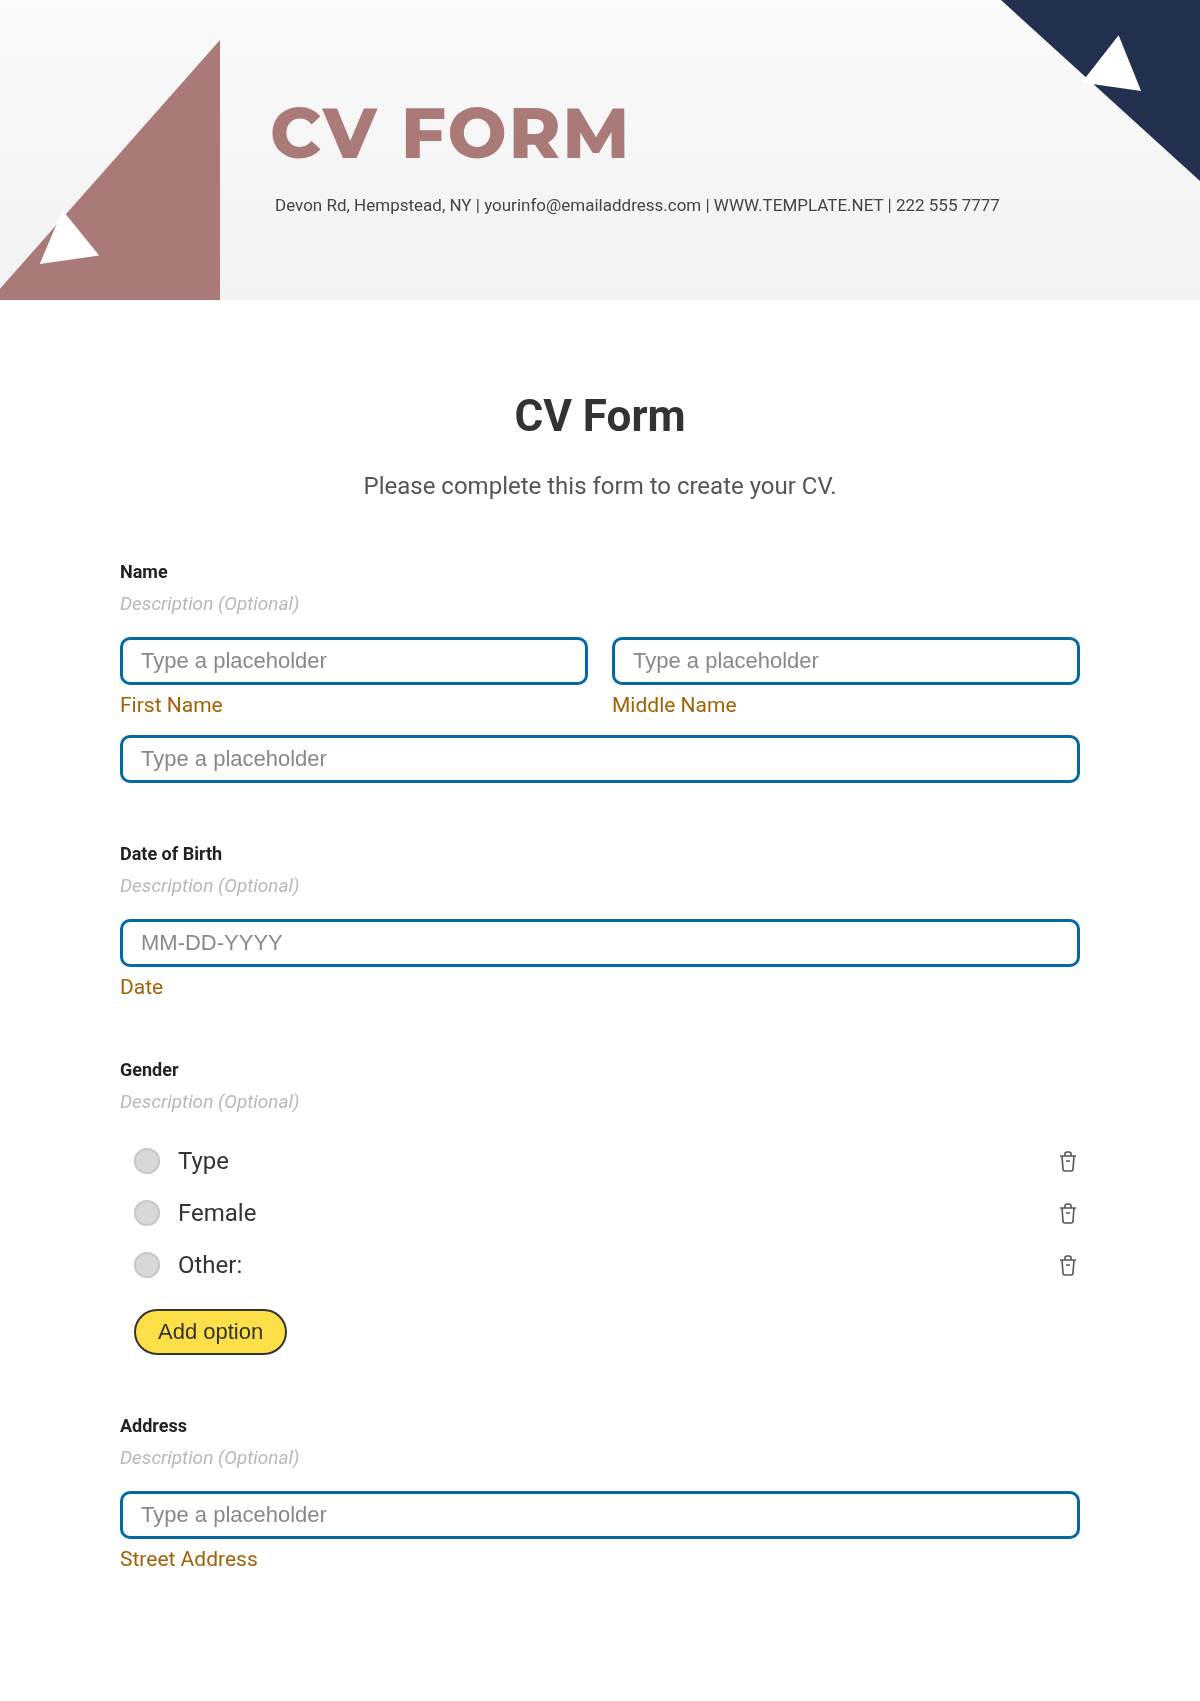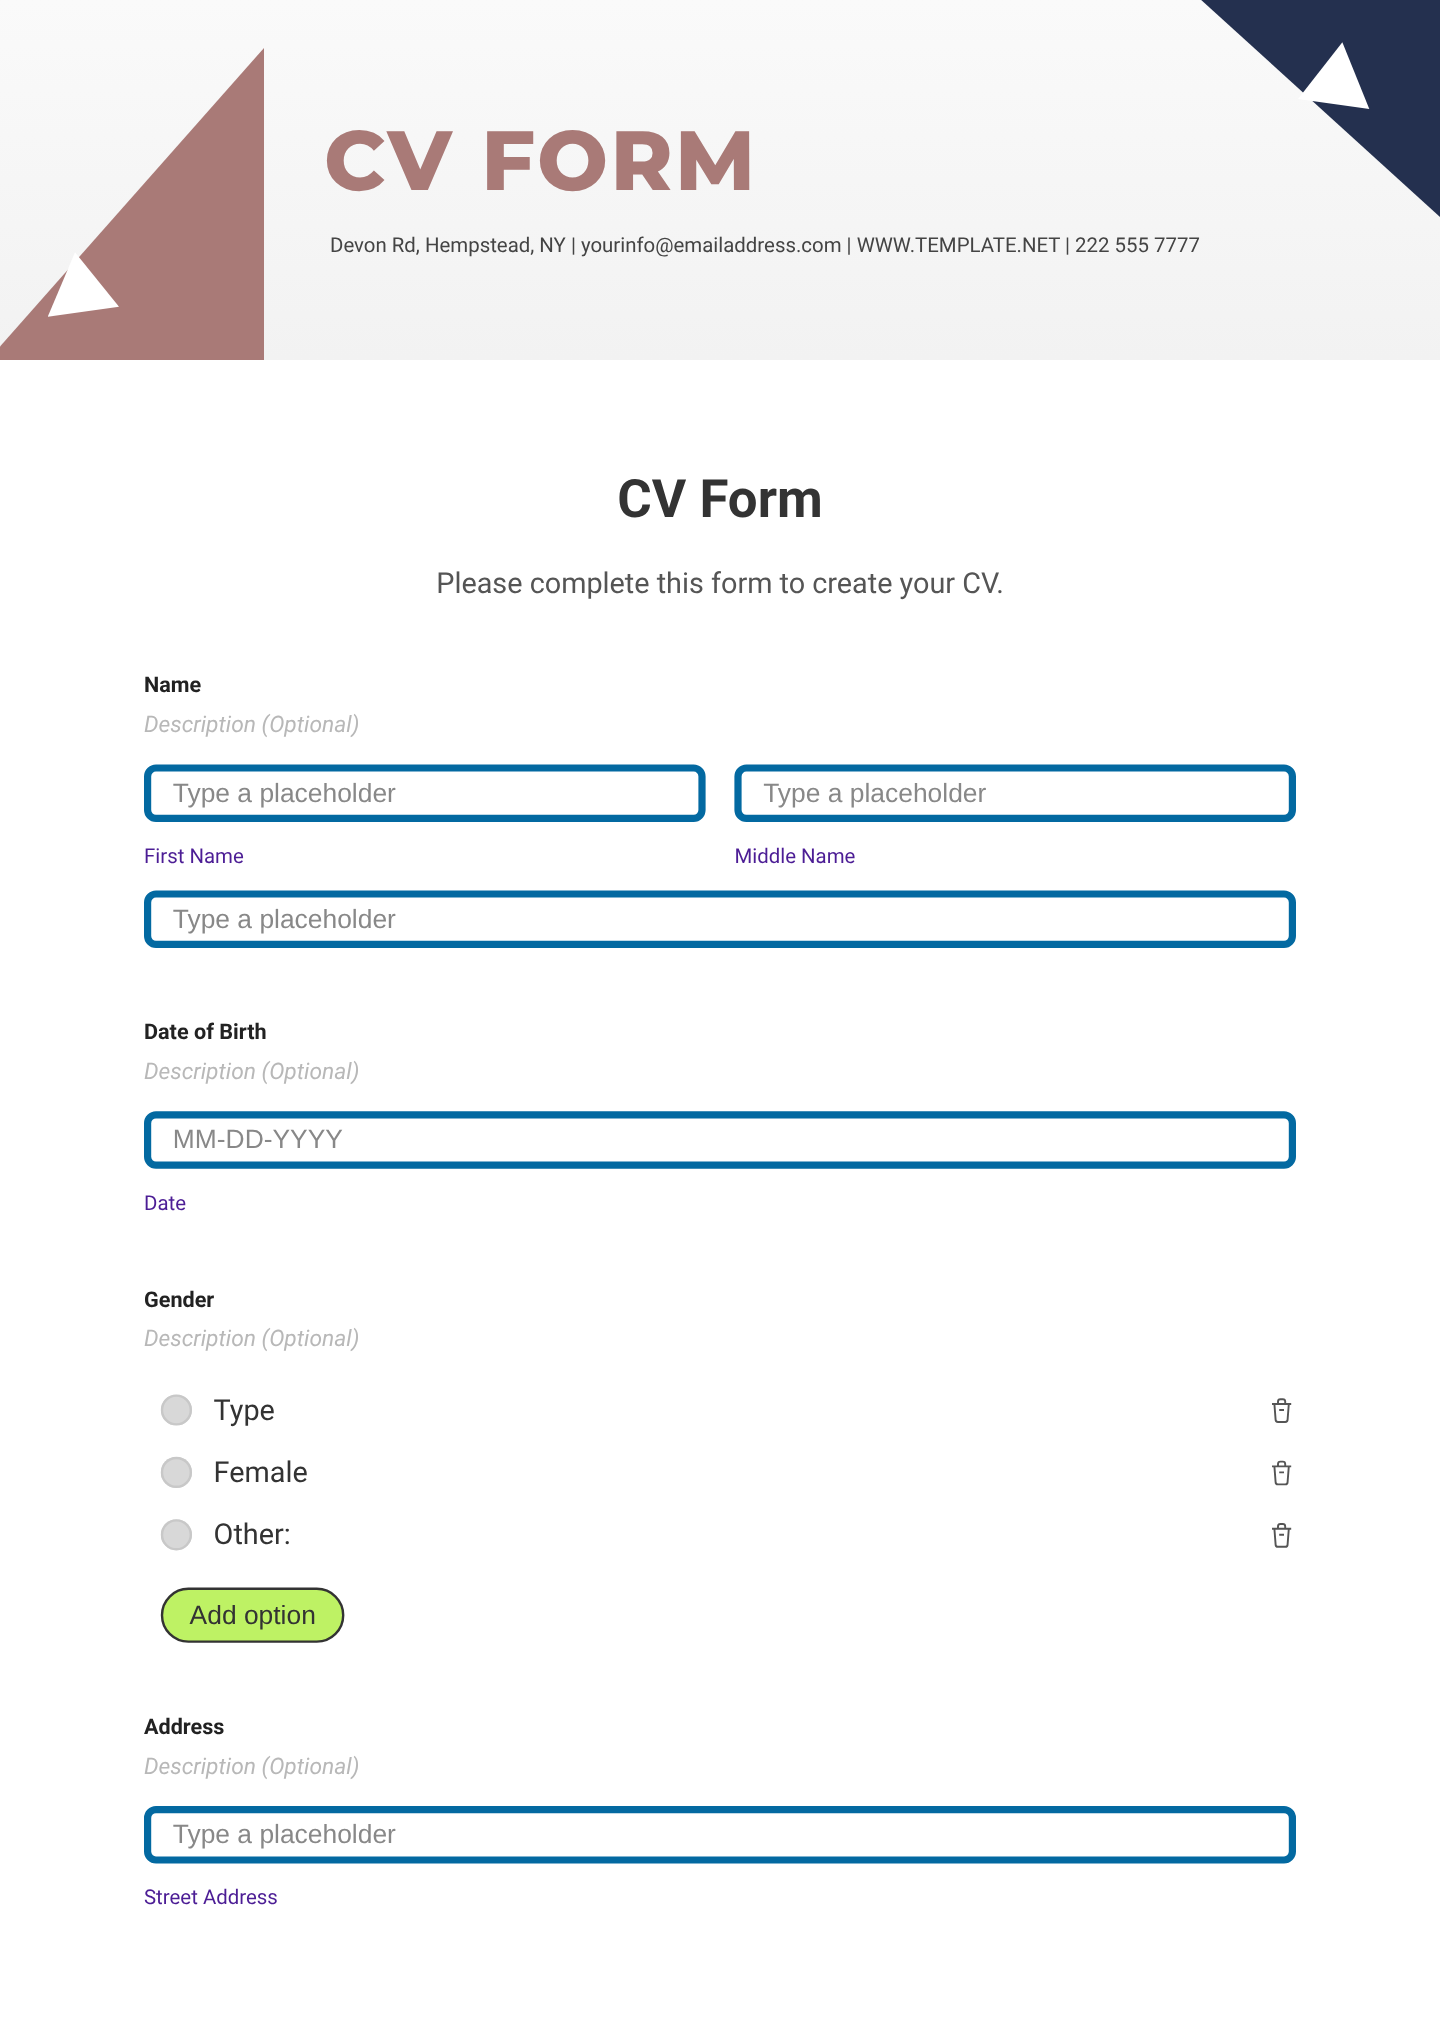--- a/index.html
+++ b/index.html
@@ -101,32 +101,32 @@
     font-size: 19px;
     font-style: italic;
     color: #b8b8b8;
     margin-bottom: 22px;
   }
   .row { display: flex; gap: 24px; margin-bottom: 8px; }
   .col { flex: 1; display: flex; flex-direction: column; }
   .input {
     width: 100%;
     height: 48px;
-    border: 6px solid #0369a1;
+    border: 3px solid #0369a1;
     border-radius: 10px;
     padding: 0 18px;
     font-size: 22px;
     color: #333;
     background: #fff;
   }
   .input::placeholder { color: #888; }
   .sublabel {
-    font-size: 17px;
-    color: #4c1d95;
-    margin-top: 19px;
+    font-size: 21px;
+    color: #a16207;
+    margin-top: 8px;
   }
   .option-row {
     display: flex;
     align-items: center;
     justify-content: space-between;
     padding: 12px 0;
   }
   .option-left { display: flex; align-items: center; gap: 18px; padding-left: 14px; }
   .radio {
     width: 26px; height: 26px;
@@ -142,21 +142,21 @@
   }
   .add-btn {
     display: inline-block;
     margin-top: 18px;
     margin-left: 14px;
     padding: 8px 22px;
     border: 2px solid #333;
     border-radius: 999px;
     font-size: 22px;
     color: #333;
-    background: #bef264;
+    background: #fde047;
     cursor: pointer;
   }
 </style>
 </head>
 <body>
 
 <div class="banner">
   <div class="tri-left"></div>
   <div class="tri-left-inner"></div>
   <div class="tri-right"></div>

